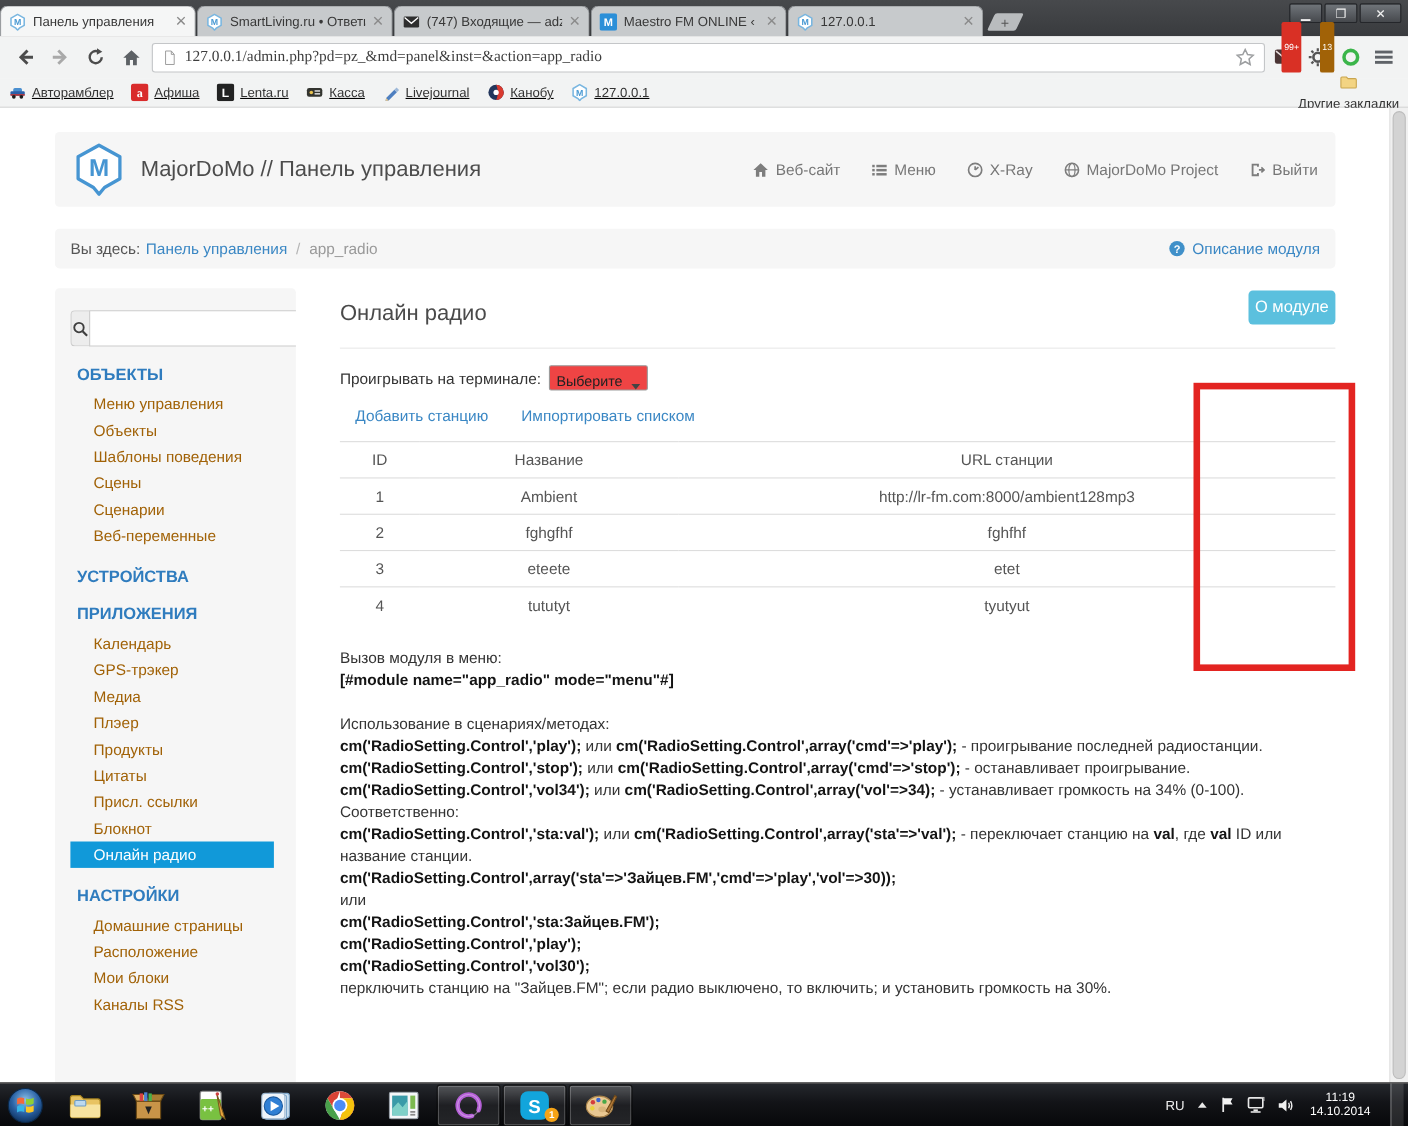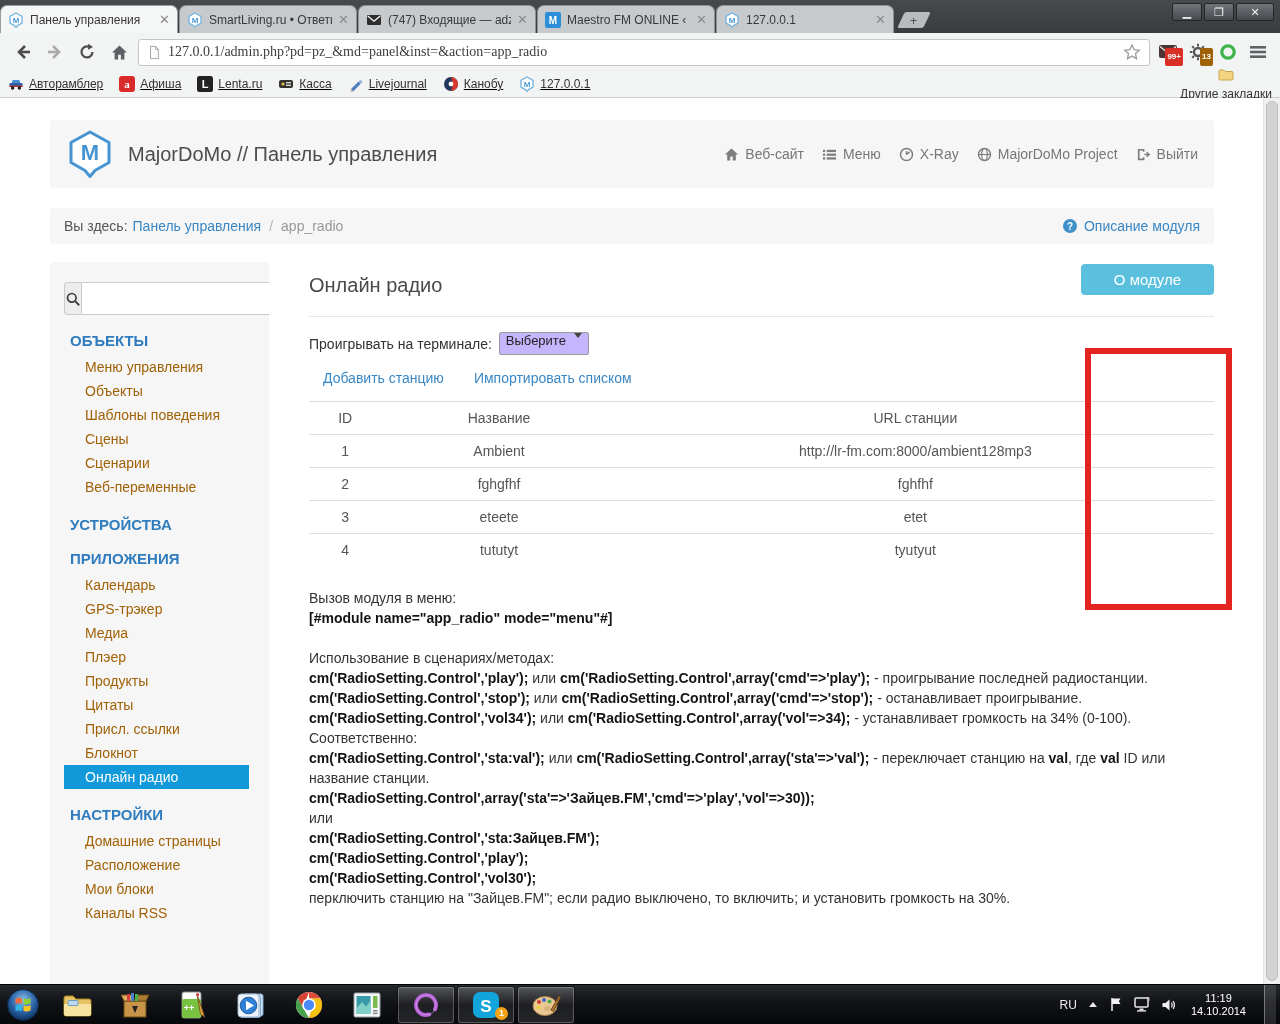--- a/index.html
+++ b/index.html
@@ -18,58 +18,58 @@
   .newtab span { transform:skewX(25deg); color:#555; font-size:13px; line-height:1; }
   .winbtns { position:absolute; right:6px; top:3px; display:flex; gap:2px; }
   .winbtn { width:30px; height:18px; background:linear-gradient(#70757a,#46494d); border:1px solid #24262a; border-radius:2px; color:#f2f2f2; font-size:11px; display:flex; align-items:center; justify-content:center; }
   .winbtn.close { width:38px; }
 
   #toolbar { position:absolute; top:33px; left:0; right:0; height:38px; background:#f2f3f3; display:flex; align-items:center; padding:0 10px; gap:6px; }
   .navbtn { width:26px; height:26px; display:flex; align-items:center; justify-content:center; border-radius:13px; }
   #addressbar { flex:1; height:27px; background:#fff; border:1px solid #c4c6c8; border-radius:3px; display:flex; align-items:center; padding:0 8px; gap:7px; }
   #url { flex:1; font-size:14px; color:#3d3d3d; white-space:nowrap; overflow:hidden;font-family:Liberation Serif, serif; }
   .extbtn { position:relative; width:24px; height:24px; display:flex; align-items:center; justify-content:center; }
-  .extbadge { position:absolute; bottom:-2px; right:-3px; font-size:8px; font-weight:bold; color:#fff; border-radius:2px; padding:4px 2px; line-height:10px;margin-left:22px; }
+  .extbadge { position:absolute; bottom:-2px; right:-3px; font-size:8px; font-weight:normal; color:#fff; border-radius:2px; padding:18px 2px; line-height:10px;margin-left:22px; }
 
   #bookmarksbar { position:absolute; top:71px; left:0; right:0; height:27px; background:#f2f3f3; border-bottom:1px solid #cfd0d1; display:flex; align-items:center; padding:0 8px; }
   .bm { display:flex; align-items:center; gap:5px; margin-right:16px; font-size:12px; color:#333; }
   #other-bm { margin-left:auto; display:flex; align-items:center; gap:5px; font-size:12px; color:#333;flex-direction:column; }
 
   
   #page { position:absolute; top:98px; left:0; right:17px; bottom:40px; background:#fff; overflow:hidden; }
   #vscroll { position:absolute; top:98px; right:0; width:17px; bottom:40px; background:#f0f0f0; border-left:1px solid #e2e2e2; }
   #vscroll .thumb { position:absolute; left:2px; right:2px; top:3px; bottom:3px; background:#d3d3d3; border:1px solid #bcbcbc; border-radius:7px; }
 
   .app-header { position:absolute; left:50px; top:22px; width:1164px; height:68px; background:#f6f6f6; border-radius:4px; display:flex; align-items:center; padding:0 16px; }
   .brand { display:flex; align-items:center; gap:14px; }
   .brand-title { font-size:20px; color:#4c4c4c; }
-  .topnav { margin-left:auto; display:flex; align-items:center; gap:18px;text-align:right; }
+  .topnav { margin-left:auto; display:flex; align-items:center; gap:28px;text-align:right; }
   .topnav .nav-item { display:flex; align-items:center; gap:6px; font-size:14px; color:#777; cursor:pointer; }
 
   .breadcrumb { position:absolute; left:50px; top:110px; width:1164px; height:36px; background:#f6f6f6; border-radius:4px; display:flex; align-items:center; padding:0 14px; font-size:14px; }
   .breadcrumb .pre { color:#555; margin-right:5px; }
   .breadcrumb a { color:#3a87c4; text-decoration:none; }
   .breadcrumb .sep { color:#b5b5b5; margin:0 8px; }
   .breadcrumb .cur { color:#999; }
   .crumb-help { margin-left:auto; display:flex; align-items:center; gap:6px; color:#3a87c4; }
 
   #sidebar { position:absolute; left:50px; top:164px; width:219px; bottom:0; background:#f6f6f6; border-radius:4px 4px 0 0; padding:20px 14px; overflow:hidden; }
   .searchrow { display:flex; margin-bottom:10px; }
   .search-addon { width:37px; height:33px; background:#ededed; border:1px solid #cbcbcb; border-right:none; border-radius:4px 0 0 4px; display:flex; align-items:center; justify-content:center; }
   .search-input { flex:1; height:33px; border:1px solid #cbcbcb; border-radius:0 4px 4px 0; background:#fff; font-size:14px; padding:0 8px; outline:none; }
   .side-title { font-size:15px; font-weight:bold; color:#2f7cbe; margin:17px 0 6px 6px; }
   .side-item { font-size:14px; color:#a16207; padding:4px 8px 4px 21px; margin-right:6px; cursor:pointer; }
   .side-item.active { background:#1199d9; color:#fff; }
 
   #main { position:absolute; left:309px; top:162px; width:905px; }
   #main h1 { font-size:20px; font-weight:normal; color:#4a4a4a; margin-top:14px; }
-  #about-btn { position:absolute; right:0; top:4px; background:#5bc0de; color:#fff; font-size:15px; padding:7px 33px; border:none; border-radius:4px; cursor:pointer; font-family:inherit; }
+  #about-btn { position:absolute; right:0; top:4px; background:#5bc0de; color:#fff; font-size:15px; padding:7px 6px; border:none; border-radius:4px; cursor:pointer; font-family:inherit; }
   #main hr { border:none; border-top:1px solid #e8e8e8; margin:19px 0 15px; }
   .play-row { display:flex; align-items:center; gap:7px; font-size:14px; color:#333; }
-  .fakeselect { display:flex; align-items:flex-start; gap:8px; border:1px solid #9b9b9b; border-radius:2px; background:#c4b5fd; height:23px; padding:0 6px; font-size:13px; color:#222; cursor:pointer; }
+  .fakeselect { display:flex; align-items:flex-end; gap:8px; border:1px solid #9b9b9b; border-radius:2px; background:#ef4444; height:23px; padding:0 6px; font-size:13px; color:#222; cursor:pointer; }
   .caret { width:0; height:0; border-left:4px solid transparent; border-right:4px solid transparent; border-top:5px solid #444; }
   .action-links { margin:15px 0 0 14px; display:flex; gap:30px; }
   .action-links a { font-size:14px; color:#3a87c4; text-decoration:none;text-align:center; }
   #stations { width:100%; margin-top:15px; border-collapse:collapse; font-size:14px; color:#555; border-top:1px solid #ddd; }
   #stations th { font-weight:normal; color:#555; padding:8px; text-align:center; border-bottom:1px solid #ddd; }
   #stations td { padding:8px; text-align:center; }
   #stations tbody tr:not(:last-child) td { border-bottom:1px solid #ddd; }
   #stations th:nth-child(1),#stations td:nth-child(1){ width:8%; }
   #stations th:nth-child(2),#stations td:nth-child(2){ width:26%; }
   #docs { margin-top:22px; font-size:14px; line-height:20px; color:#333; }

